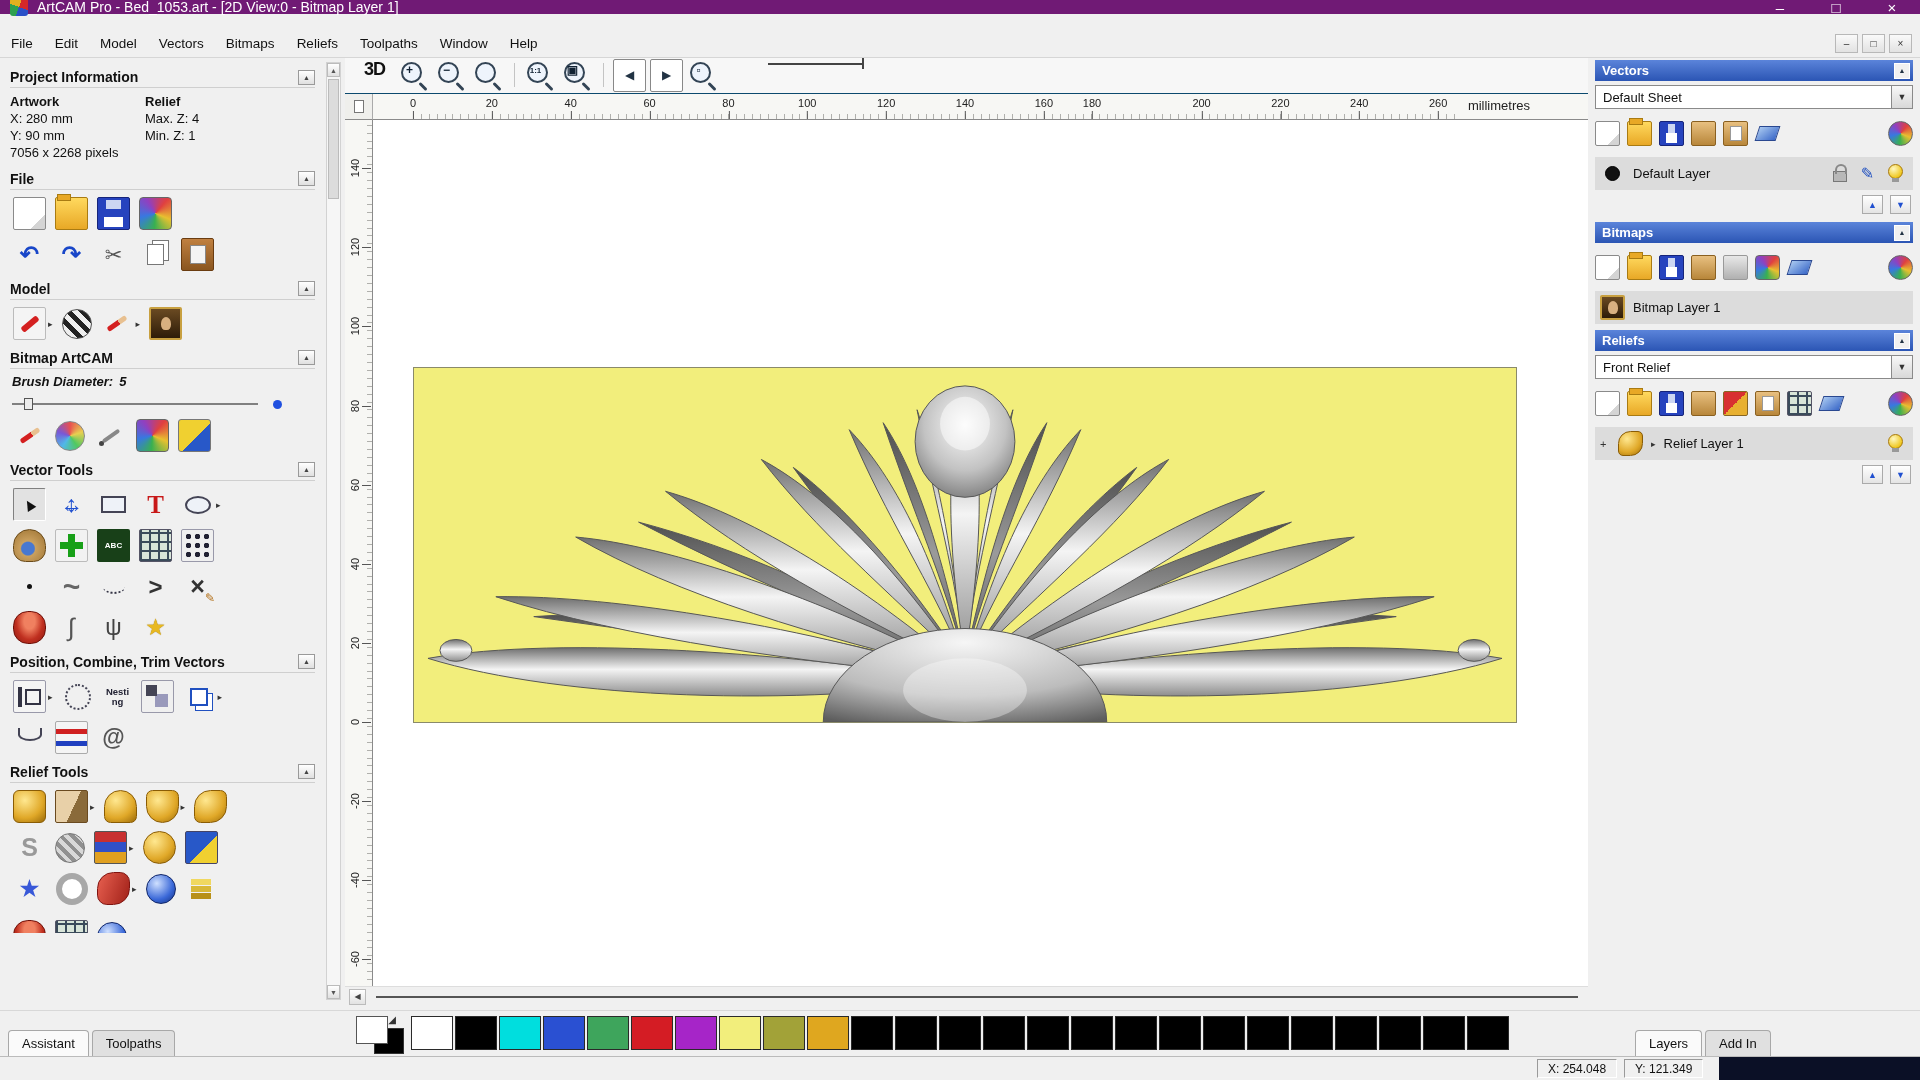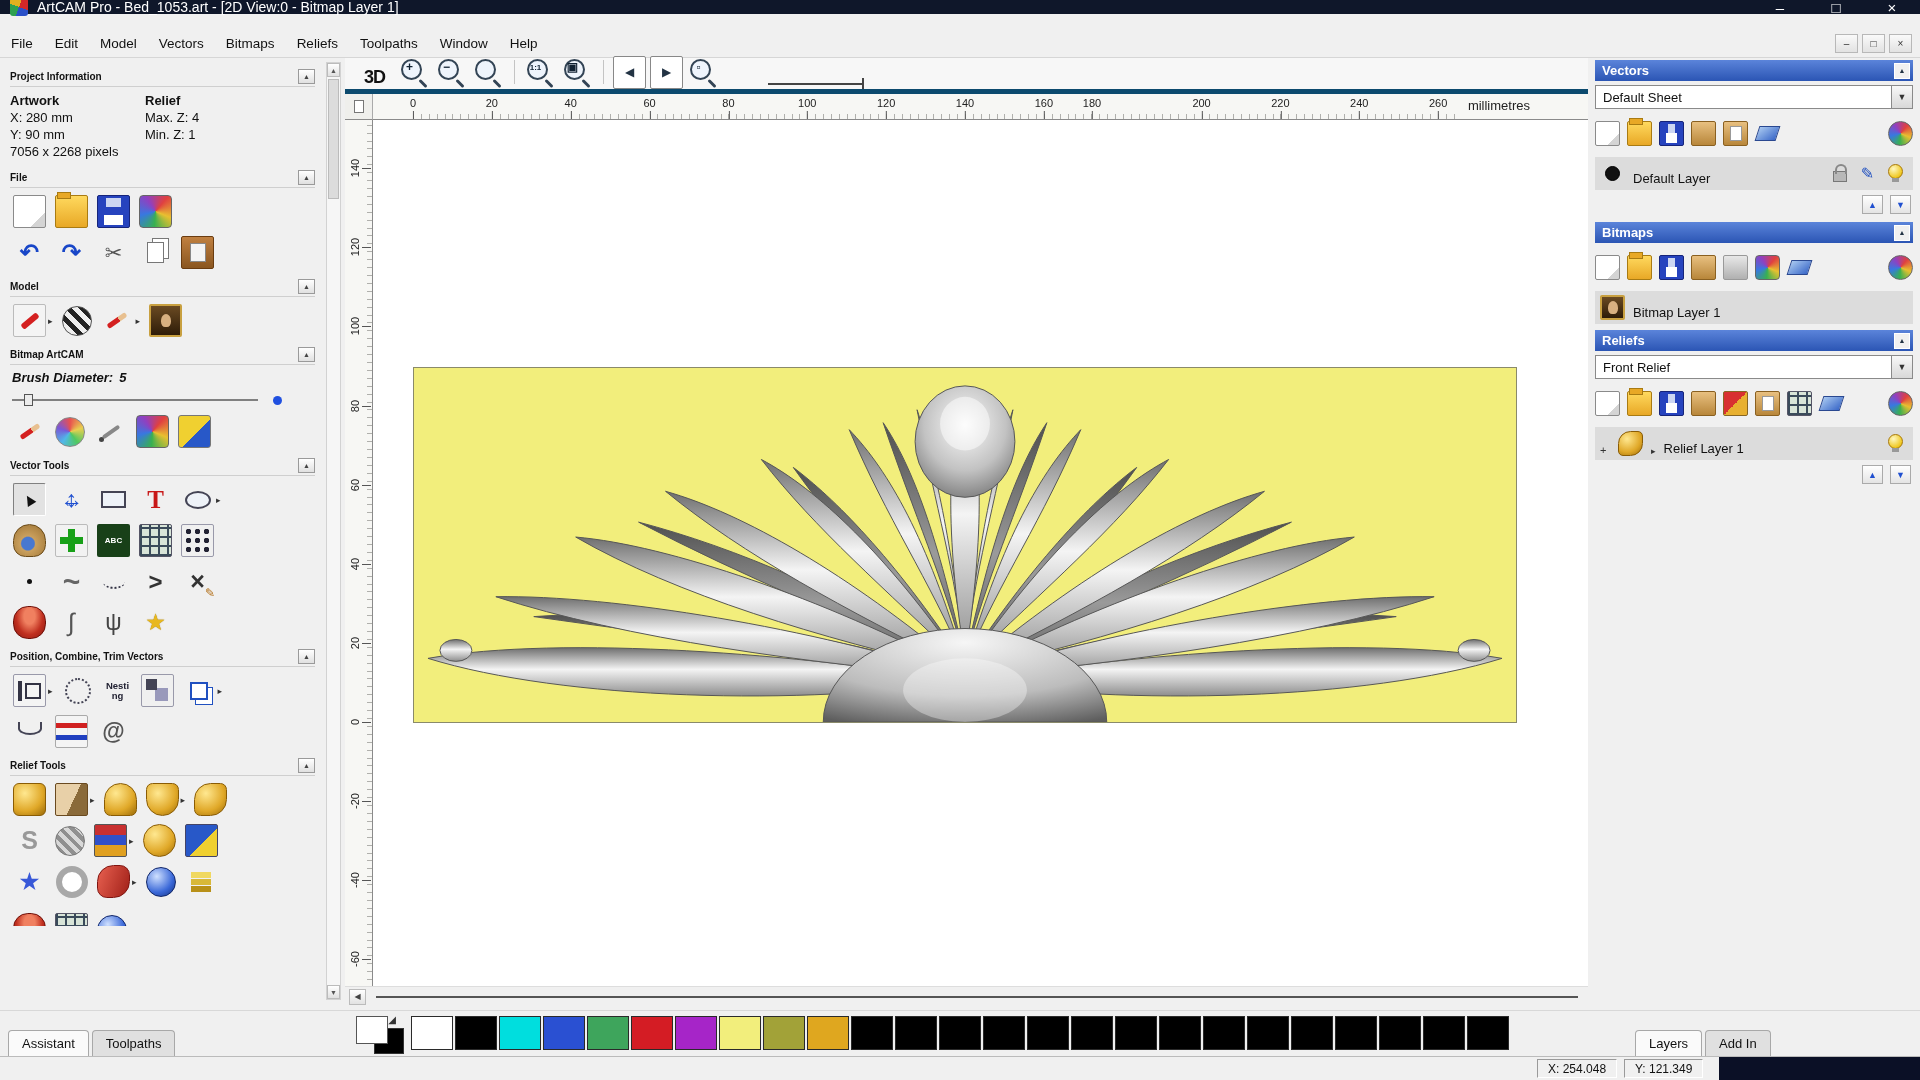--- a/index.html
+++ b/index.html
@@ -1,41 +1,41 @@
 <!DOCTYPE html>
 <html><head>
 <meta charset="utf-8">
 <style>
 *{margin:0;padding:0;box-sizing:border-box}
 html,body{background:#777}
 body{font-family:"Liberation Sans",sans-serif;color:#111}
 .app{position:relative;width:1920px;height:1080px;background:#f0f0f0;overflow:hidden}
 
 
-.titlebar{position:absolute;left:0;top:0;width:100%;height:14px;background:#0f172a;color:#fff;display:flex;align-items:center;font-size:14px}
+.titlebar{position:absolute;left:0;top:0;width:100%;height:14px;background:#701a75;color:#fff;display:flex;align-items:center;font-size:14px}
 .logo{width:18px;height:18px;margin:0 9px 0 10px;border-radius:3px;background:conic-gradient(from 20deg,#d42828 0 90deg,#2a50c8 90deg 180deg,#2da050 180deg 270deg,#e0b020 270deg 360deg)}
 .winbtns{margin-left:auto;display:flex;height:100%}
 .winbtn{width:56px;display:flex;align-items:center;justify-content:center;font-size:15px;color:#fff}
 
 
 .menubar{position:absolute;top:30px;left:0;width:100%;height:28px;background:#f0f0f0;border-bottom:1px solid #d6d6d6;display:flex;align-items:center;font-size:13.5px}
 .menus{display:flex;align-items:center}
 .menu-item{padding:5px 11px}
 .mdibtns{margin-left:auto;display:flex;gap:4px;margin-right:8px}
 .mdibtn{width:23px;height:19px;border:1px solid #b8b8b8;background:linear-gradient(#fafafa,#e2e2e2);font-size:10px;display:flex;align-items:center;justify-content:center;color:#333}
 
 
 .left-panel{position:absolute;left:0;top:58px;width:345px;height:952px;background:#f0f0f0;padding:2px 30px 0 10px;overflow:hidden}
 .lp-scrollbar{position:absolute;right:4px;top:4px;bottom:10px;width:15px;border:1px solid #d2d2d2;background:#f6f6f6}
 .sb-arrow{position:absolute;left:0;width:13px;height:14px;font-size:7px;display:flex;align-items:center;justify-content:center;color:#555;background:linear-gradient(#fff,#e0e0e0);border:1px solid #bbb}
 .sb-arrow.up{top:0}.sb-arrow.dn{bottom:0}
 .sb-thumb{position:absolute;left:1px;top:16px;width:11px;height:120px;background:#dcdcdc;border:1px solid #bbb}
 .sec{margin-top:9px}
 .sec-h{display:flex;align-items:center;justify-content:space-between;border-bottom:1px solid #cfcfcf;padding-bottom:2px;margin-bottom:5px}
-.sec-title{font-weight:bold;font-size:10px}
+.sec-title{font-weight:bold;font-size:14px}
 .sec-btn{width:17px;height:15px;border:1px solid #9a9a9a;background:linear-gradient(#fff,#e0e0e0);font-size:7px;display:flex;align-items:center;justify-content:center;color:#444}
 .pi-grid{display:grid;grid-template-columns:135px 1fr;font-size:13px;line-height:1.32}
 .pi-head{font-weight:bold}
 .pi-span{grid-column:1 / span 2}
 .icrow{display:flex;align-items:center;gap:9px;margin:7px 0 7px 3px;min-height:34px}
 .icwrap{display:flex;align-items:center;gap:2px}
 .drop{font-size:9px;color:#333}
 .clip{height:20px;overflow:hidden}
 .brush-row{display:flex;gap:6px;font-size:13px;font-weight:bold;font-style:italic;margin:2px 0 0 2px}
 .slider{position:relative;height:16px;margin:7px 0 0 2px;width:278px}
@@ -132,21 +132,21 @@
 .v-blackdot::before{content:"";width:13px;height:13px;background:#111;border-radius:50%;border:1px solid #000}
 .v-pageleft,.v-pageright{background:#fff;border:1px solid #888}
 .v-pageleft::before{content:"◀";font-size:12px;color:#234}
 .v-pageright::before{content:"▶";font-size:12px;color:#234}
 .v-zoomin,.v-zoomout,.v-zoom11,.v-zoomfit,.v-zoombox,.v-zoomobj{position:relative}
 .v-zoomin::before,.v-zoomout::before,.v-zoom11::before,.v-zoomfit::before,.v-zoombox::before,.v-zoomobj::before{content:"";position:absolute;left:3px;top:3px;width:17px;height:17px;border:2px solid #345;border-radius:50%;background:#eef4fc}
 .v-zoomin::after,.v-zoomout::after,.v-zoom11::after,.v-zoomfit::after,.v-zoombox::after,.v-zoomobj::after{content:"";position:absolute;right:3px;bottom:4px;width:10px;height:3px;background:#345;transform:rotate(45deg);border-radius:2px}
 .mgl{position:absolute;left:3px;top:3px;width:17px;height:17px;display:flex;align-items:center;justify-content:center;font-size:12px;font-weight:bold;color:#123;z-index:1}
 
 
-.canvas-toolbar{position:absolute;left:345px;top:58px;width:1243px;height:36px;background:#f7f7f7;border-bottom:5px solid #0c4a6e;display:flex;align-items:flex-end;gap:6px;padding-left:12px}
+.canvas-toolbar{position:absolute;left:345px;top:58px;width:1243px;height:36px;background:#f7f7f7;border-bottom:1px solid #0c4a6e;display:flex;align-items:flex-start;gap:6px;padding-left:12px}
 .btn-3d{font-weight:bold;font-size:18px;padding:1px 7px;letter-spacing:-1px}
 .canvas-toolbar .icrow{margin:0;gap:4px}
 .line-widget{display:flex;align-items:center;margin-left:42px}
 .line-sample{width:94px;height:2px;background:#444}
 .line-handle{width:2px;height:11px;background:#444}
 .ruler-corner{position:absolute;left:345px;top:94px;width:28px;height:26px;background:#efefec;border-right:1px solid #aaa;border-bottom:1px solid #8a8a8a;display:flex;align-items:center;justify-content:center}
 .corner-glyph{width:10px;height:13px;background:#fff;border:1px solid #777}
 .h-ruler{position:absolute;left:373px;top:94px;width:1215px;height:26px;background:#f7f7f4;border-bottom:1px solid #8a8a8a;font-size:11px;color:#222;overflow:hidden;background-image:repeating-linear-gradient(90deg,#b0b0ac 0 1px,transparent 1px 7.886px);background-repeat:no-repeat;background-size:1045px 5px;background-position:40px 100%}
 .htick{position:absolute;top:3px;transform:translateX(-50%)}
 .htick::after{content:"";position:absolute;left:50%;top:14px;width:1px;height:9px;background:#555}
@@ -163,21 +163,21 @@
 
 
 .right-panel{position:absolute;left:1588px;top:58px;width:332px;height:952px;background:#f0f0f0;padding:2px 7px 0 7px;font-size:13px}
 .rp-h{height:21px;background:linear-gradient(180deg,#5b84da,#2b55b4);color:#fff;font-weight:bold;display:flex;align-items:center;justify-content:space-between;padding:0 3px 0 7px;margin-top:6px}
 .rp-h:first-child{margin-top:0}
 .rp-hbtn{width:16px;height:16px;background:#f0f0f0;border:1px solid #fff;font-size:7px;display:flex;align-items:center;justify-content:center;color:#234}
 .rp-dd{height:24px;background:#fff;border:1px solid #8a8a8a;display:flex;align-items:center;justify-content:space-between;padding-left:7px;margin:4px 0}
 .rp-dd-btn{width:21px;height:100%;border-left:1px solid #8a8a8a;background:linear-gradient(#f8f8f8,#d8d8d8);display:flex;align-items:center;justify-content:center;font-size:9px;color:#333}
 .rp-toolbar .icrow{margin:7px 0;gap:7px}
 .rp-toolbar .spacer{flex:1}
-.layer-row{display:flex;align-items:flex-end;gap:8px;background:#dcdcdc;padding:4px 5px;margin:5px 0}
+.layer-row{display:flex;align-items:center;gap:8px;background:#dcdcdc;padding:4px 5px;margin:5px 0}
 .layer-label{flex:1}
 .layer-tools{display:flex;gap:3px}
 .updn{display:flex;justify-content:flex-end;gap:7px;margin:3px 2px 8px 0}
 .mini-btn{width:21px;height:19px;border:1px solid #aaa;background:linear-gradient(#fff,#e4e4e4);color:#2050d0;font-size:9px;display:flex;align-items:center;justify-content:center}
 .plus-glyph{font-size:11px;color:#333;width:10px}
 
 
 .bottom-strip{position:absolute;left:0;top:1010px;width:1920px;height:46px;background:#f0f0f0;border-top:1px solid #d8d8d8}
 .tabs{position:absolute;bottom:0;display:flex;gap:3px}
 .tabs.left-tabs{left:8px}

